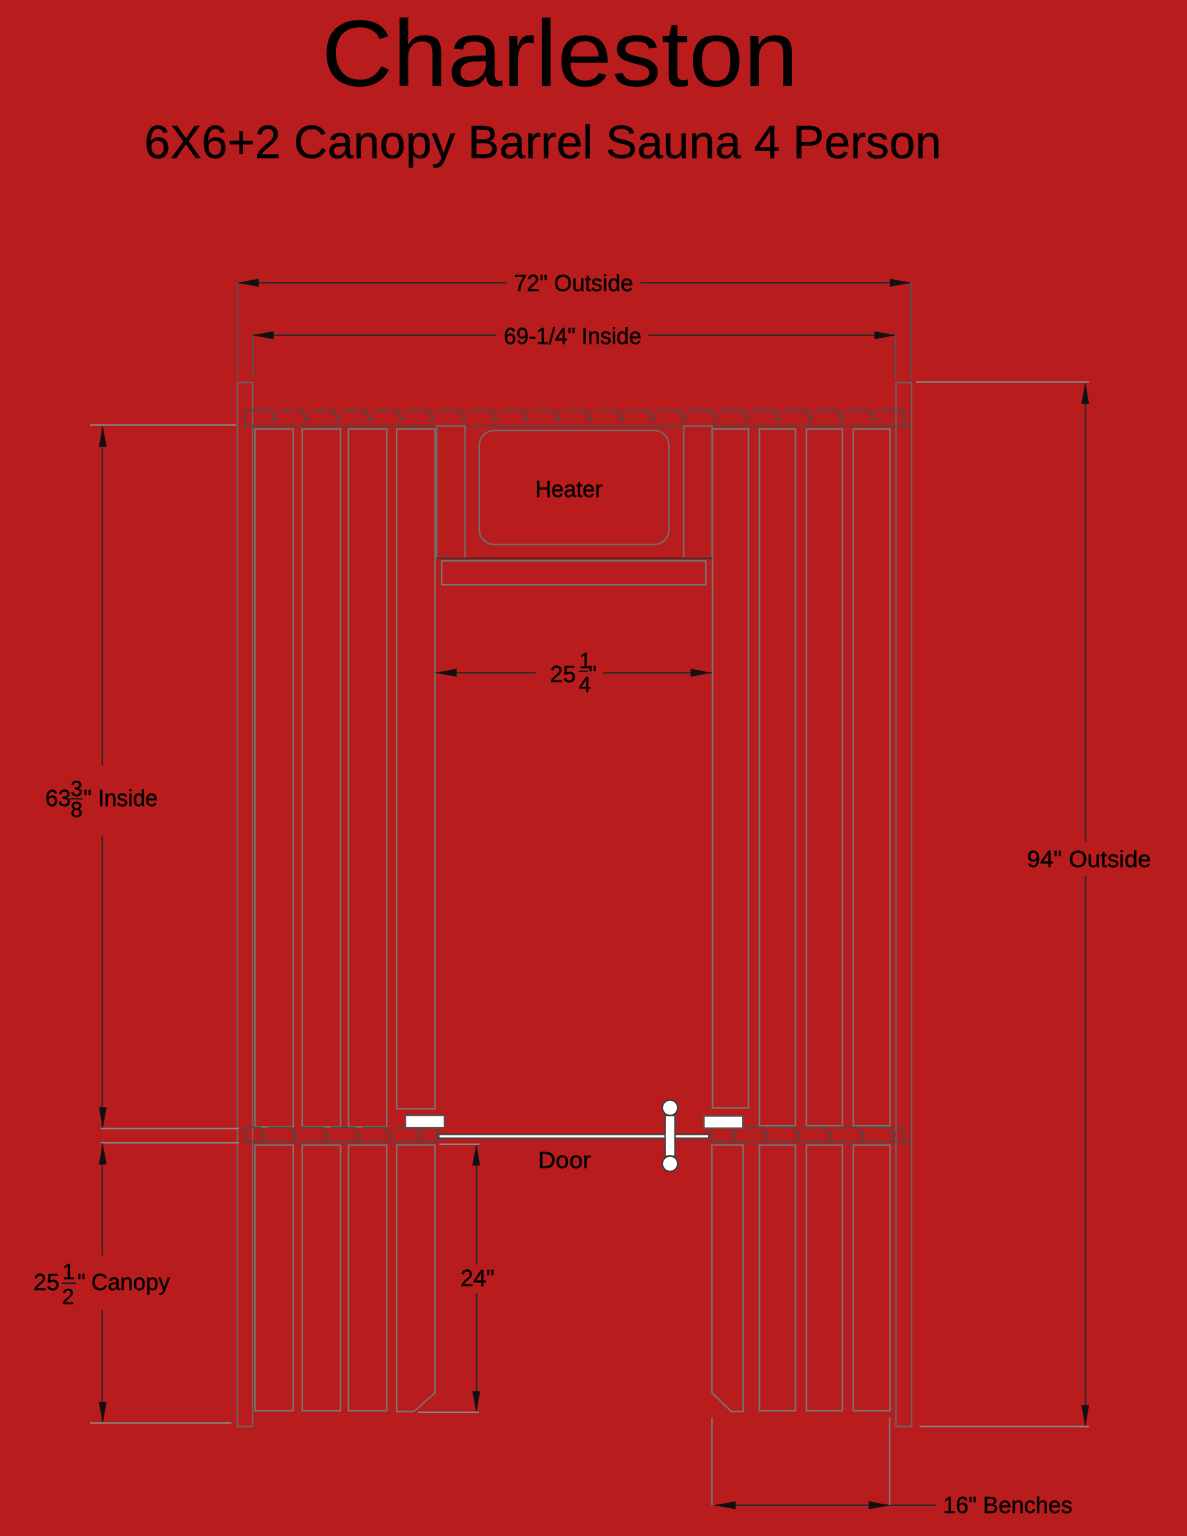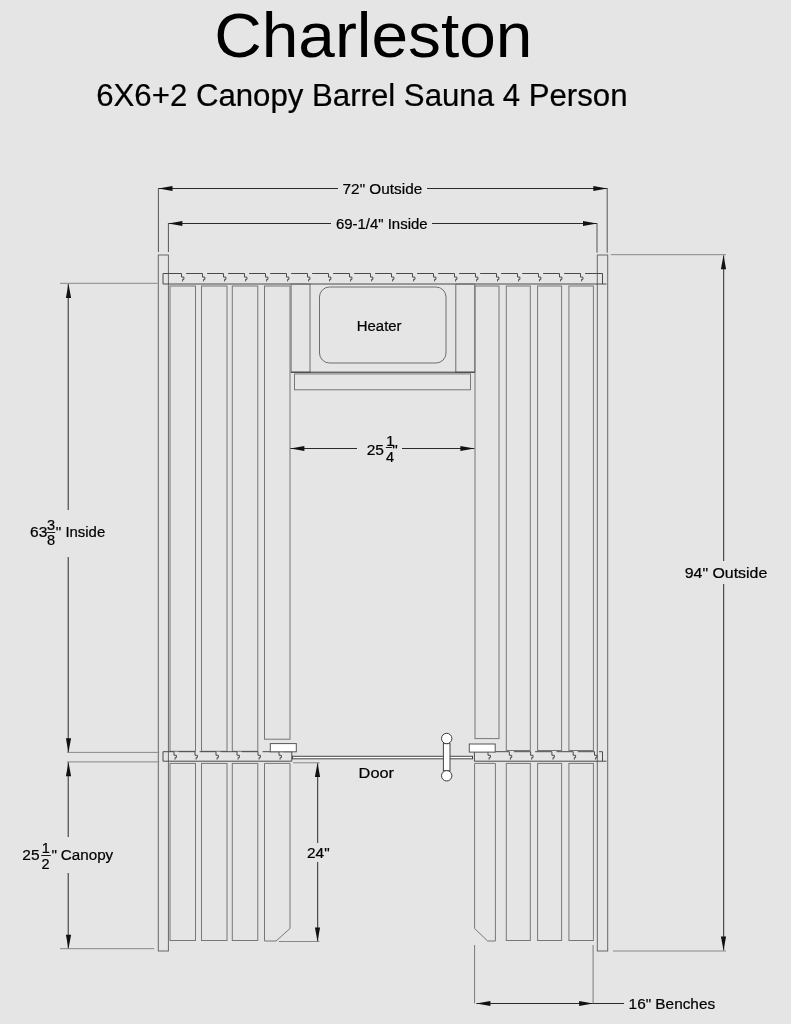--- a/index.html
+++ b/index.html
@@ -1,16 +1,16 @@
 <!DOCTYPE html>
 <html><head>
 <meta charset="utf-8">
 <style>
   html,body{margin:0;padding:0;background:#ffffff;}
-  .page{position:relative;width:791px;height:1024px;background:#e5e5e5;overflow:hidden;will-change:transform;
+  .page{position:relative;width:791px;height:1024px;background:#b91c1c;overflow:hidden;will-change:transform;
         font-family:"Liberation Sans", sans-serif;}
   svg text{font-family:"Liberation Sans", sans-serif;fill:#000000;stroke:#000;stroke-width:0.22px;}
   svg text.big{stroke-width:0px;}
 </style>
 </head>
 <body>
 <div class="page">
 <svg width="791" height="1024" viewBox="0 0 791 1024" xmlns="http://www.w3.org/2000/svg">
 
   <text class="big" x="373.3" y="57.4" font-size="63" text-anchor="middle" textLength="318" lengthAdjust="spacingAndGlyphs">Charleston</text>

